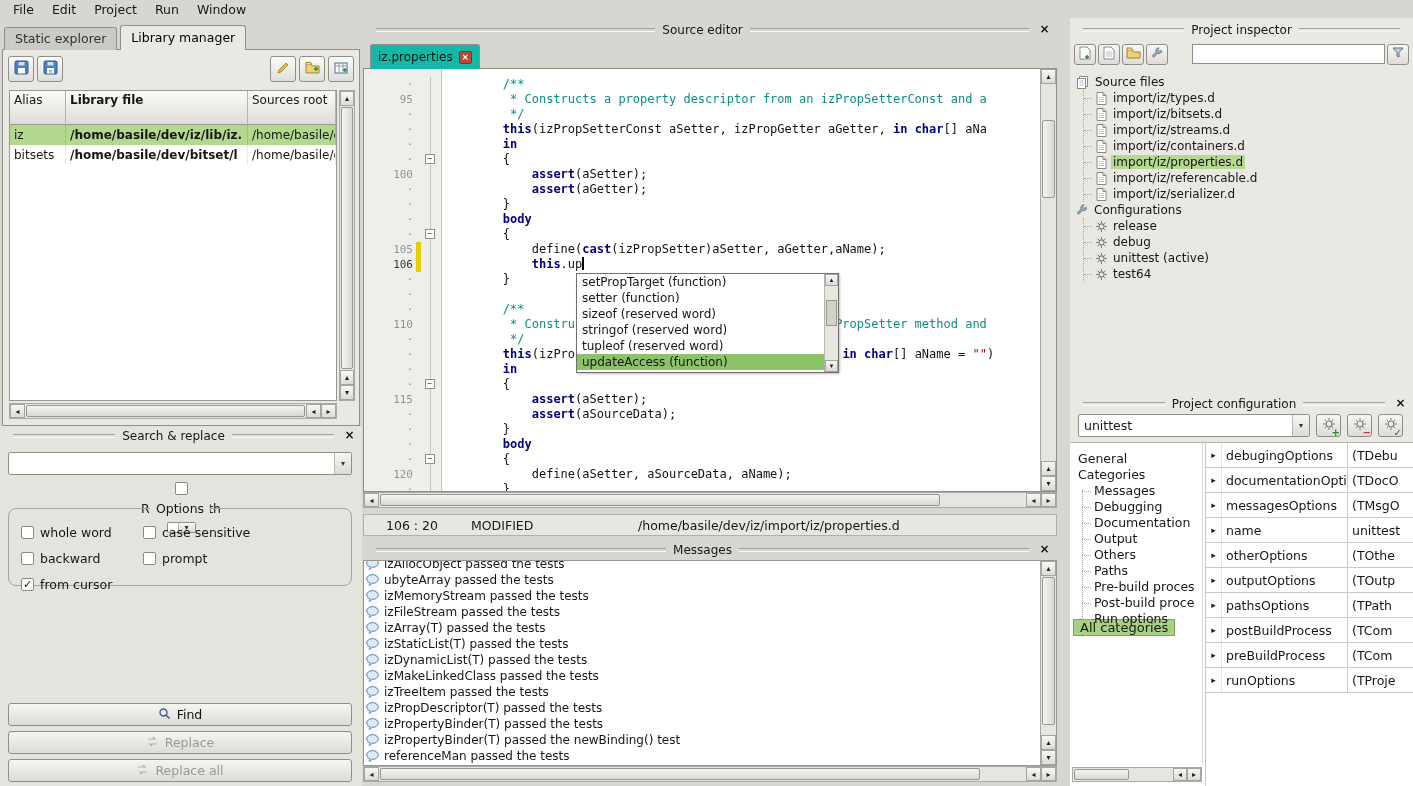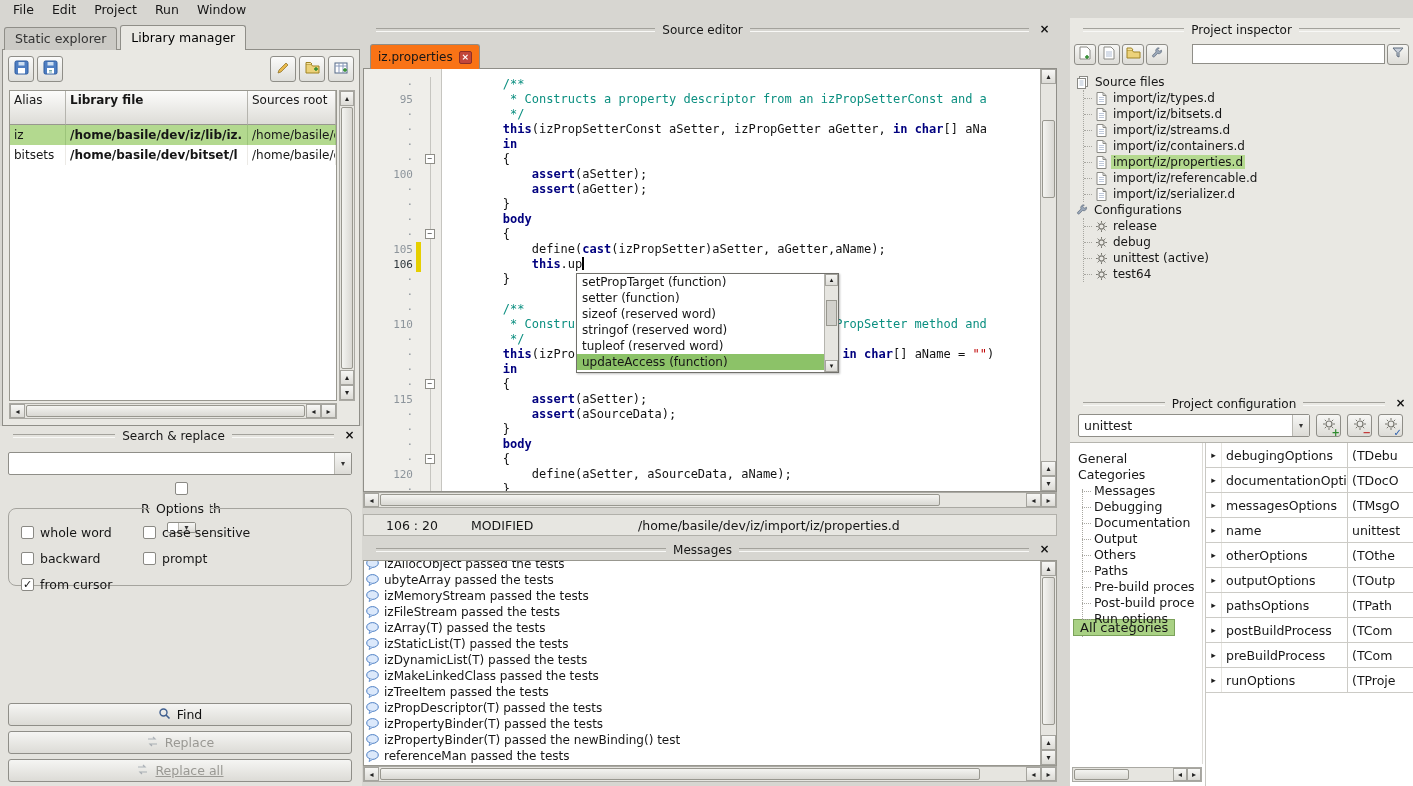--- a/index.html
+++ b/index.html
@@ -61,26 +61,26 @@
       font-size:11px;line-height:11px;text-align:center;color:#111;display:inline-block;}
   #opt-group{position:absolute;left:8px;right:10px;top:82px;height:78px;border:1px solid #a5a49e;border-radius:8px;}
   #opt-title{position:absolute;top:-8px;left:50%;transform:translateX(-50%);background:#e4e3de;padding:0 6px;font-size:12.5px;}
   #opt-grid{position:absolute;left:12px;top:16px;right:6px;display:grid;grid-template-columns:122px 1fr;row-gap:11px;}
   .opt{display:flex;align-items:center;gap:6px;font-size:12.5px;white-space:nowrap;}
   .bigbtn{position:absolute;left:8px;right:10px;height:23px;border:1px solid #8f8e88;border-radius:3px;
           background:linear-gradient(#f5f5f3,#dcdbd6);display:flex;align-items:center;justify-content:center;gap:6px;
           font-size:12.5px;color:#111;}
   .bigbtn.disabled{color:#9a9994;}
   .bigbtn.disabled svg{opacity:.45;}
-  #btn-find{top:277px;} #btn-replace{top:305px;} #btn-replaceall{top:333px;text-decoration:underline;}
+  #btn-find{top:277px;} #btn-replace{top:305px;} #btn-replaceall{top:333px;}
 
   
   #center-top{position:absolute;left:363px;top:18px;width:700px;height:520px;}
   #center-top .dockheader, #center-bottom .dockheader{right:6px;}
-  #ed-tab{position:absolute;left:7px;top:26px;height:25px;background:#f97316;border:1px solid #8f8e88;border-bottom:none;
+  #ed-tab{position:absolute;left:7px;top:26px;height:25px;background:#14b8a6;border:1px solid #8f8e88;border-bottom:none;
           border-radius:3px 3px 0 0;display:flex;align-items:center;gap:6px;padding:0 7px;z-index:2;font-size:12px;}
   .tclose{width:13px;height:13px;background:#c2463a;border:1px solid #8d2f27;border-radius:2px;color:#fff;
           font-size:9px;line-height:11px;text-align:center;font-weight:bold;}
   #edwrap{position:absolute;left:0;right:6px;top:50px;height:424px;background:#fff;border:1px solid #8f8e88;overflow:hidden;}
   #gutter{position:absolute;left:0;top:0;bottom:0;width:78px;background:#efeeea;border-right:1px solid #c6c5c0;
           padding-top:8px;overflow:hidden;}
   .gl{display:flex;height:15px;align-items:center;}
   .gnum{width:52px;text-align:right;padding-right:3px;font:11px/15px "DejaVu Sans Mono","Liberation Mono",monospace;color:#8d959c;}
   .gnum.cur{color:#2f373d;}
   .gmod{width:5px;height:15px;}

